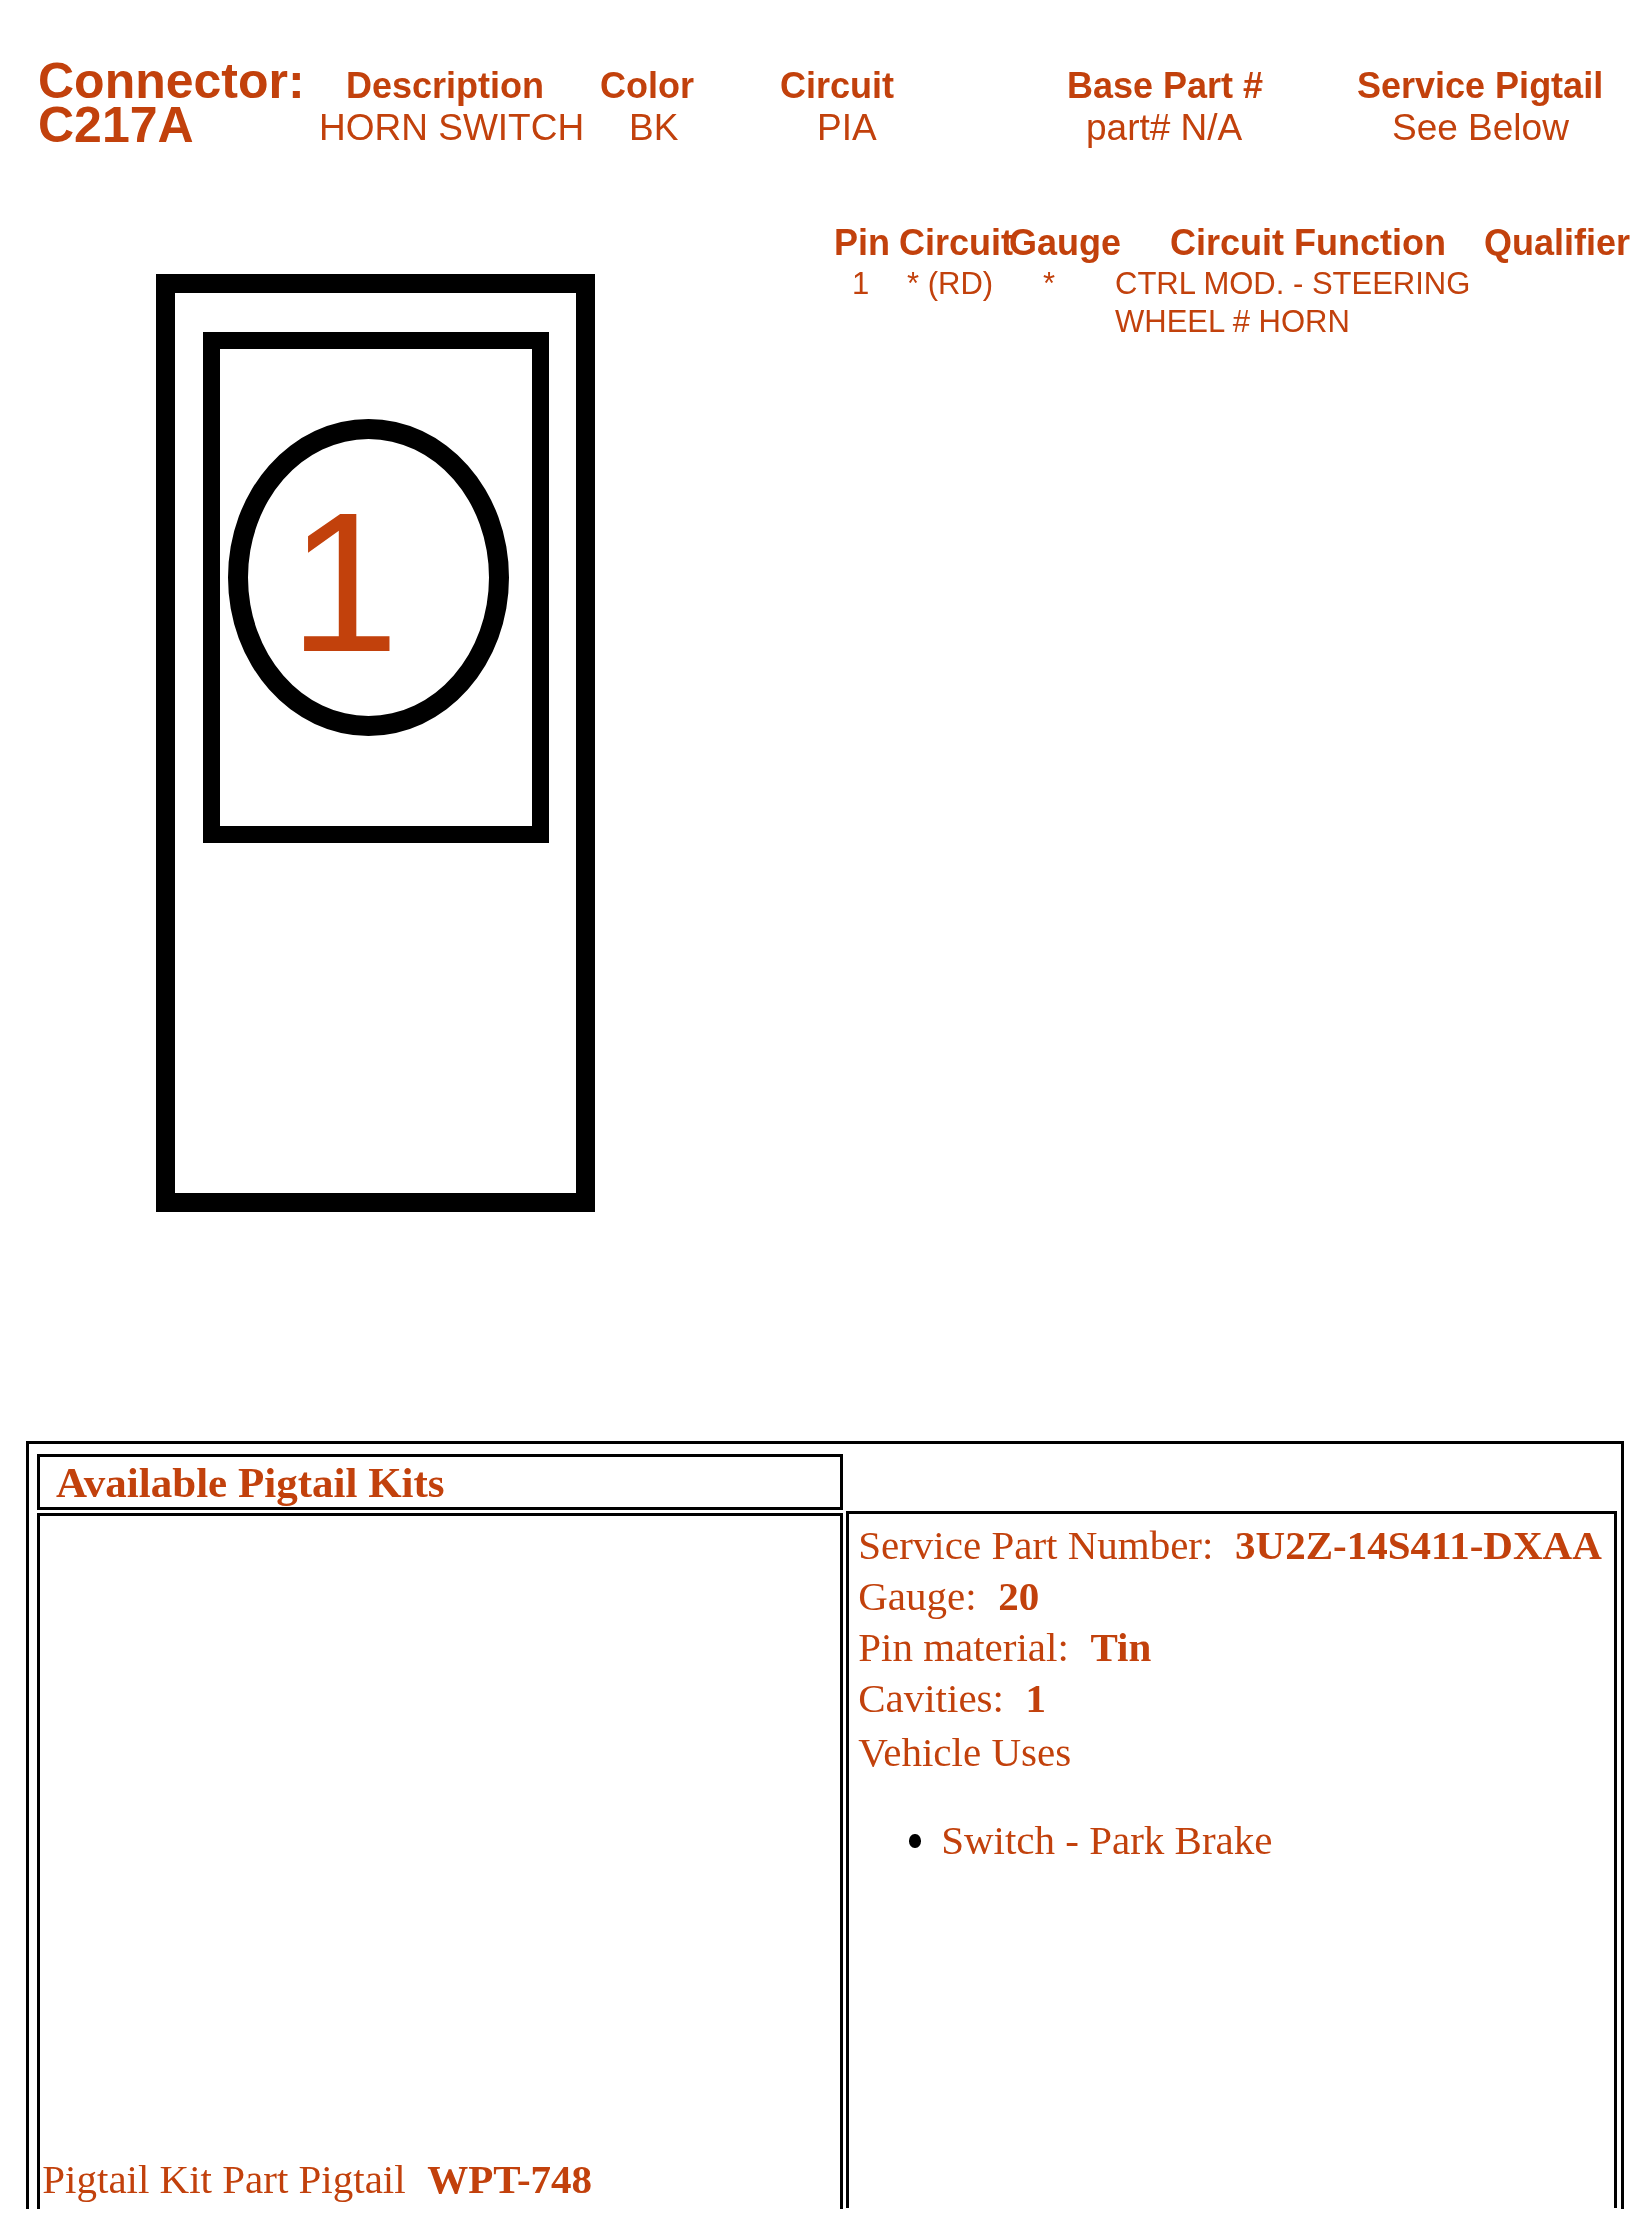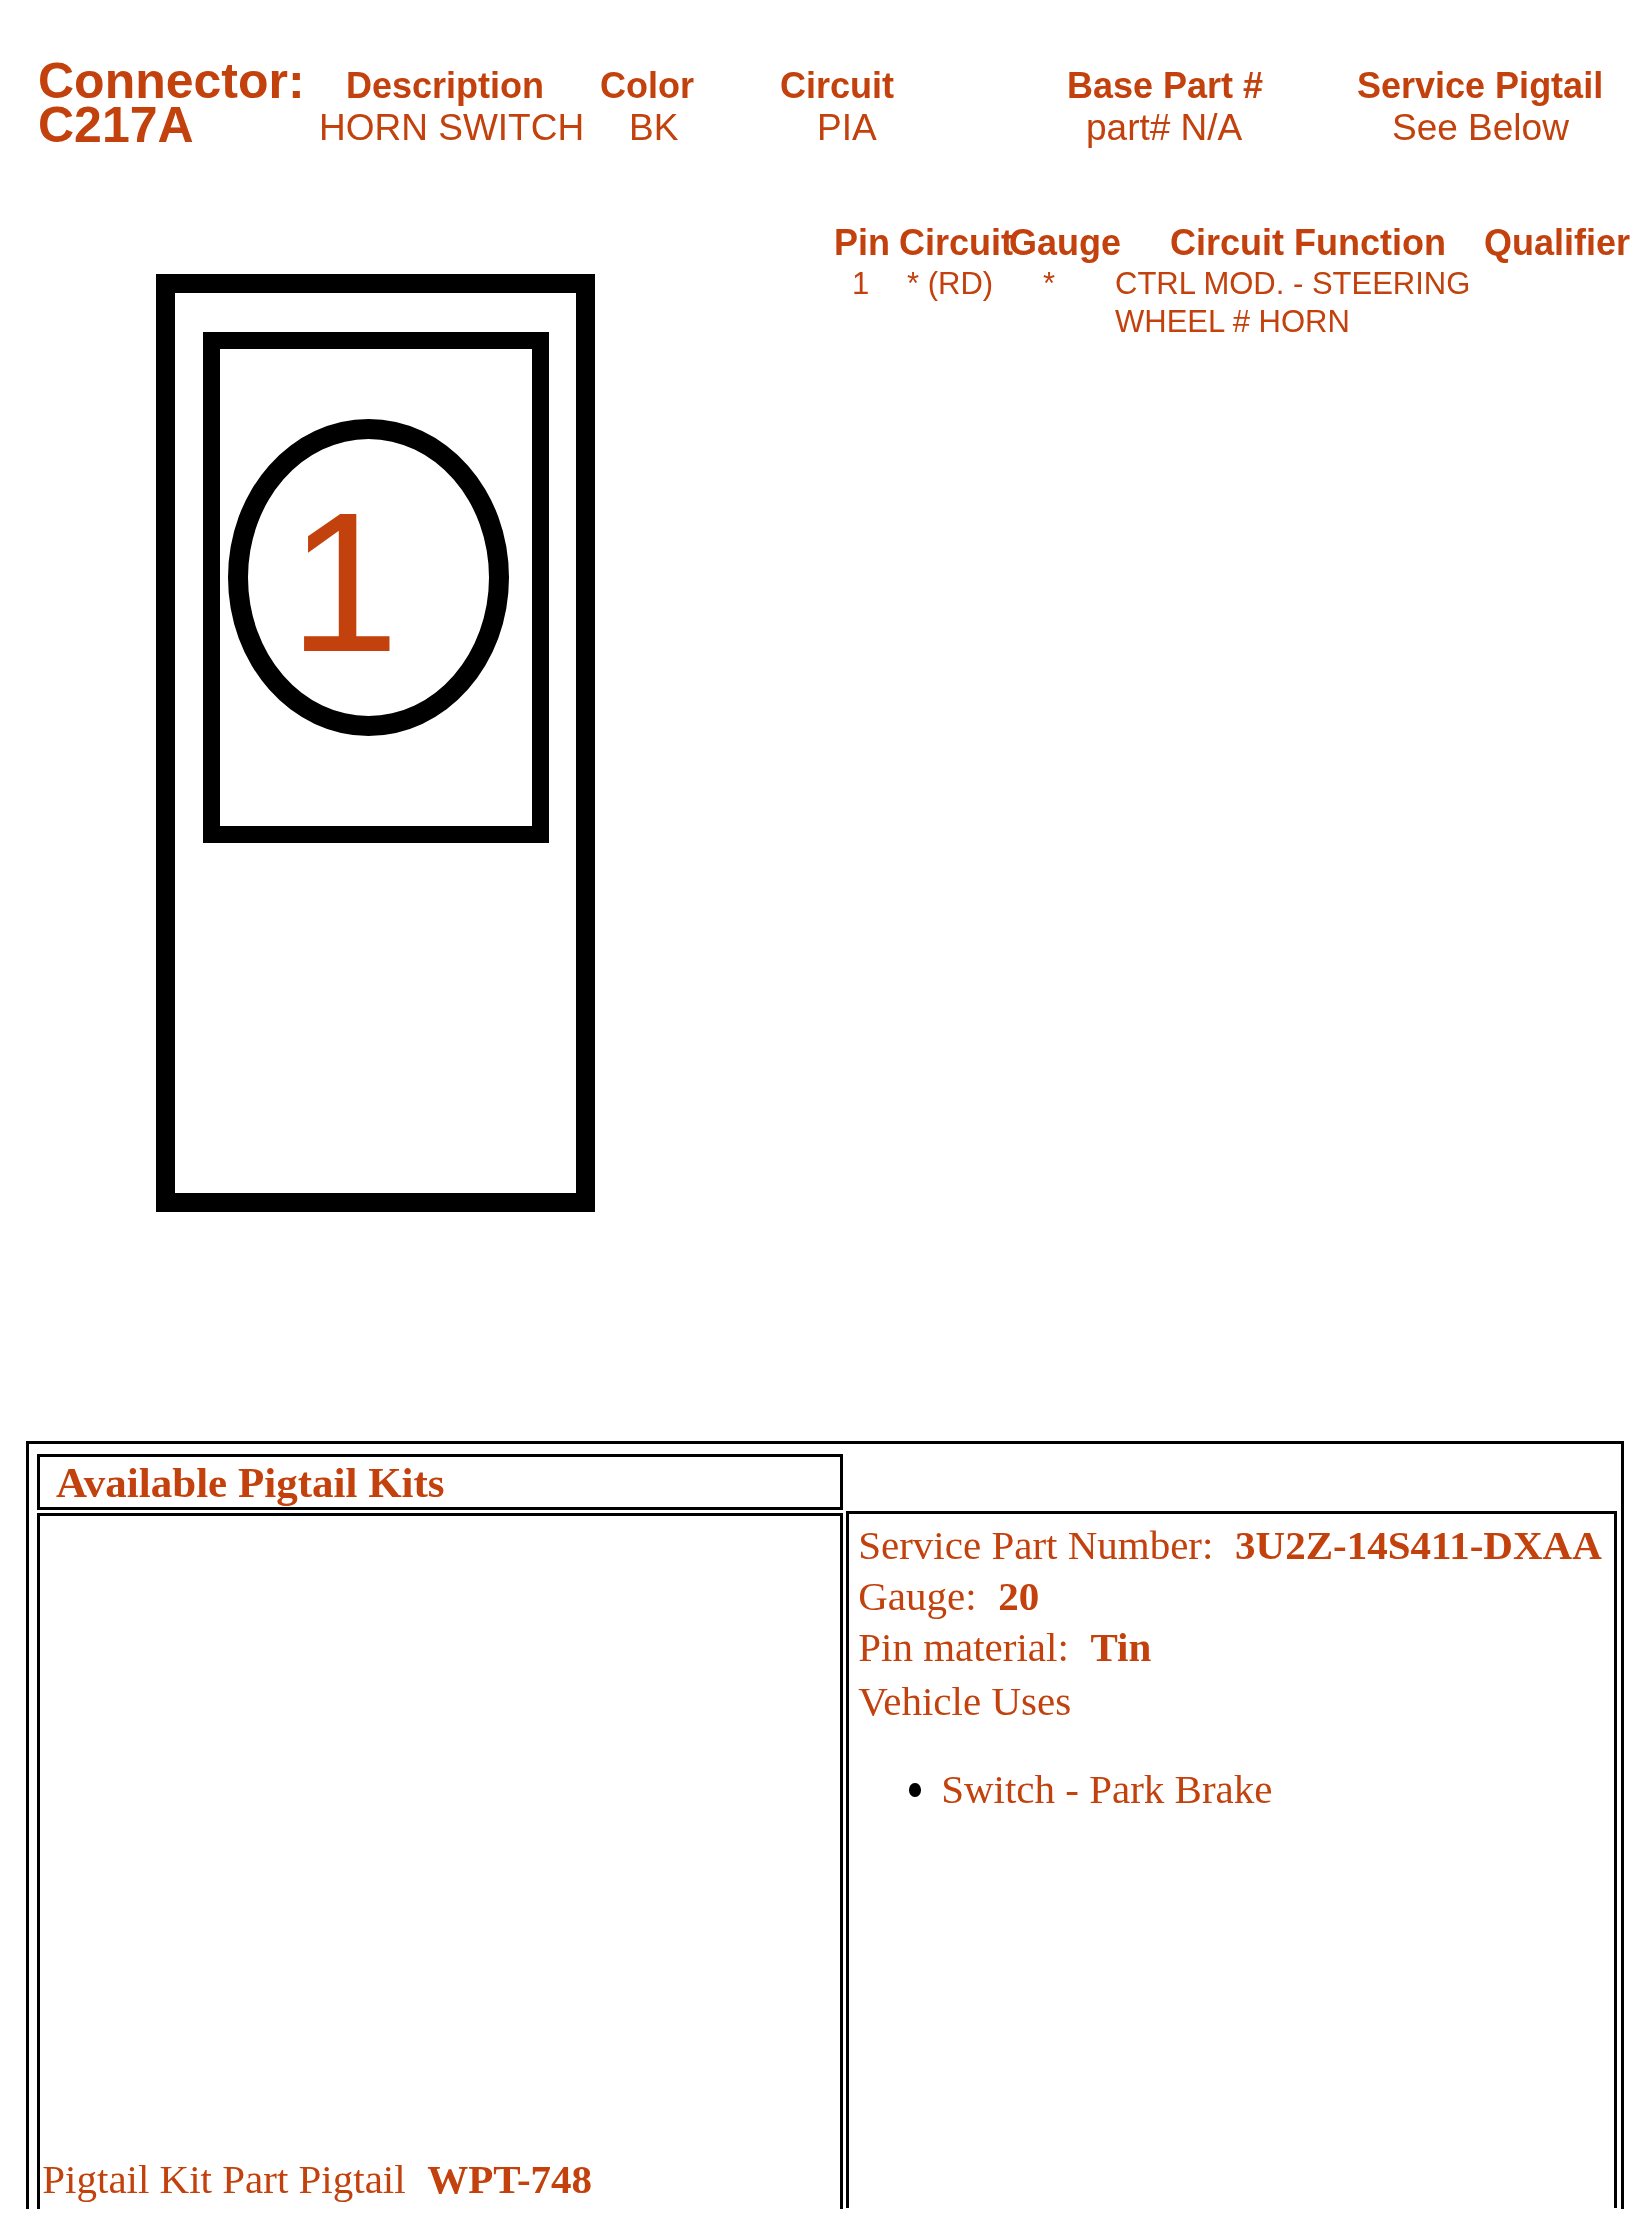--- a/index.html
+++ b/index.html
@@ -163,20 +163,24 @@
       <span class="b val-gap">3U2Z-14S411-DXAA</span>
     </div>
     <div class="panel-line">
       <span>Gauge:</span>
       <span class="b val-gap">20</span>
     </div>
     <div class="panel-line">
       <span>Pin material:</span>
       <span class="b val-gap">Tin</span>
     </div>
+    <div class="panel-line">
+      <span>Cavities:</span>
+      <span class="b val-gap">1</span>
+    </div>
     <div class="panel-line vehicle-uses">Vehicle Uses</div>
     <div class="use-row">
       <span class="bullet-dot"></span>
       <span>Switch - Park Brake</span>
     </div>
   </div>
 
 </div>
 
 

